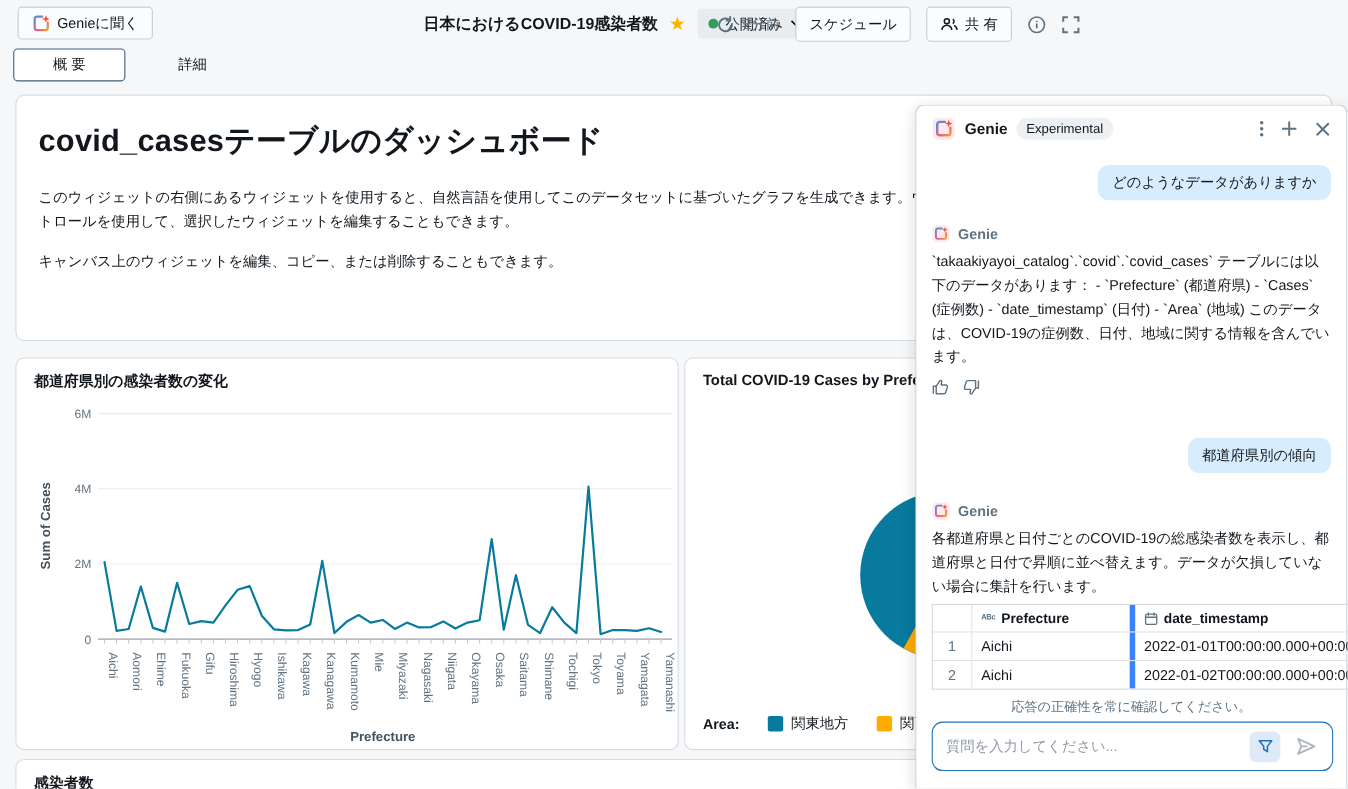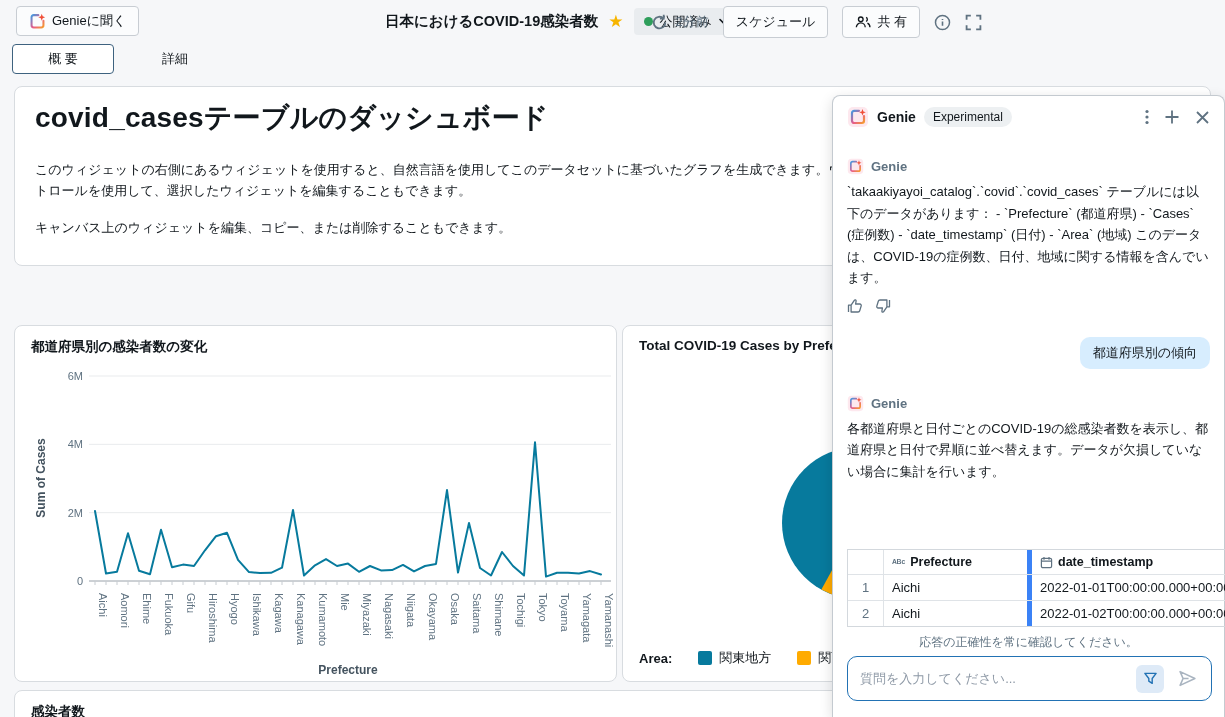--- a/index.html
+++ b/index.html
@@ -30,21 +30,21 @@
   .iconbtn { background:none; border:none; cursor:pointer; display:inline-flex; align-items:center; }
   
   #tab-overview {
     position:absolute; left:12px; top:44px; width:102px; height:30px;
     background:#fff; border:1.5px solid #3e627f; border-radius:4px;
     display:flex; align-items:center; justify-content:center; font-size:13px; cursor:pointer;
   }
   #tab-details { position:absolute; left:150px; top:44px; height:30px; display:flex; align-items:center; padding:0 12px; font-size:13px; cursor:pointer; }
   
   .card { position:absolute; background:#fff; border:1px solid #d8dce0; border-radius:8px; }
-  #desc-card  { left:14px; top:86px;  width:1197px; height:180px; padding:12px 20px; }
+  #desc-card  { left:14px; top:86px;  width:1197px; height:224px; padding:22px 20px; }
   #desc-card h1 { font-size:28px; font-weight:bold; margin-bottom:22px; letter-spacing:.2px; }
   #desc-card p  { font-size:13px; line-height:21px; margin-bottom:16px; max-width:1155px; }
   #line-card  { left:14px; top:325px; width:603px; height:357px; padding:12px 0 16px 16px; }
   #pie-card   { left:622px; top:325px; width:589px; height:357px; padding:12px 16px 0 16px; overflow:hidden; }
   .card-title { font-size:13.5px; font-weight:bold; white-space:nowrap; }
   #bottom-card{ left:14px; top:690px; width:1197px; height:60px; padding:12px 16px; }
   
   #pie-legend { position:absolute; left:16px; bottom:14px; width:560px; display:flex; flex-wrap:wrap; align-items:center; column-gap:26px; row-gap:10px; font-size:13px; }
   .legend-item { display:flex; align-items:center; gap:7px; }
   .swatch { width:14px; height:14px; border-radius:2px; display:inline-block; }
@@ -315,20 +315,23 @@
           </svg>
       </button>
       <button class="iconbtn">
         <svg width="15" height="15" viewBox="0 0 15 15">
             <path d="M2 2 L13 13 M13 2 L2 13" stroke="#5f7281" stroke-width="1.8"></path>
           </svg>
       </button>
     </span>
   </div>
 
+  <div class="bubble-row" style="margin-top:14px;">
+    <div class="bubble">どのようなデータがありますか</div>
+  </div>
 
   <div class="genie-msg-head" style="margin-top:22px;">
     <span>
       <svg width="17" height="17" viewBox="0 0 22 22">
         <rect x="1" y="1" width="20" height="20" rx="5" fill="#fde8ee"></rect>
         <path d="M5 7 a2.2 2.2 0 0 1 2.2-2.2 H12 M17 10 v4.8 a2.2 2.2 0 0 1-2.2 2.2 H7.2 A2.2 2.2 0 0 1 5 14.8 V7" fill="none" stroke="url(#gg)" stroke-width="2.2" stroke-linecap="round"></path>
         <path d="M15.5 3 l.9 2.4 2.4.9 -2.4.9 -.9 2.4 -.9-2.4 -2.4-.9 2.4-.9 Z" fill="#f04f38"></path>
       </svg>
     </span>
     <span>Genie</span>
@@ -341,21 +344,21 @@
           <path d="M1.5 14 V7.2 h2.6 M4.1 7.2 l3.2-4.9 c.6-.9 2-.4 1.8.7 L8.6 6 h4.2 c1 0 1.7 1 1.4 1.9 l-1.5 4.9 c-.2.7-.8 1.2-1.6 1.2 H4.1 Z" fill="none" stroke="#5f7281" stroke-width="1.3" stroke-linejoin="round"></path>
         </svg>
     </button>
     <button class="iconbtn">
       <svg width="16" height="16" viewBox="0 0 16 16" style="transform:rotate(180deg)">
           <path d="M1.5 14 V7.2 h2.6 M4.1 7.2 l3.2-4.9 c.6-.9 2-.4 1.8.7 L8.6 6 h4.2 c1 0 1.7 1 1.4 1.9 l-1.5 4.9 c-.2.7-.8 1.2-1.6 1.2 H4.1 Z" fill="none" stroke="#5f7281" stroke-width="1.3" stroke-linejoin="round"></path>
         </svg>
     </button>
   </div>
 
-  <div class="bubble-row" style="margin-top:23px;">
+  <div class="bubble-row" style="margin-top:38px;">
     <div class="bubble">都道府県別の傾向</div>
   </div>
 
   <div class="genie-msg-head" style="margin-top:26px;">
     <span>
       <svg width="17" height="17" viewBox="0 0 22 22">
         <rect x="1" y="1" width="20" height="20" rx="5" fill="#fde8ee"></rect>
         <path d="M5 7 a2.2 2.2 0 0 1 2.2-2.2 H12 M17 10 v4.8 a2.2 2.2 0 0 1-2.2 2.2 H7.2 A2.2 2.2 0 0 1 5 14.8 V7" fill="none" stroke="url(#gg)" stroke-width="2.2" stroke-linecap="round"></path>
         <path d="M15.5 3 l.9 2.4 2.4.9 -2.4.9 -.9 2.4 -.9-2.4 -2.4-.9 2.4-.9 Z" fill="#f04f38"></path>
       </svg>

